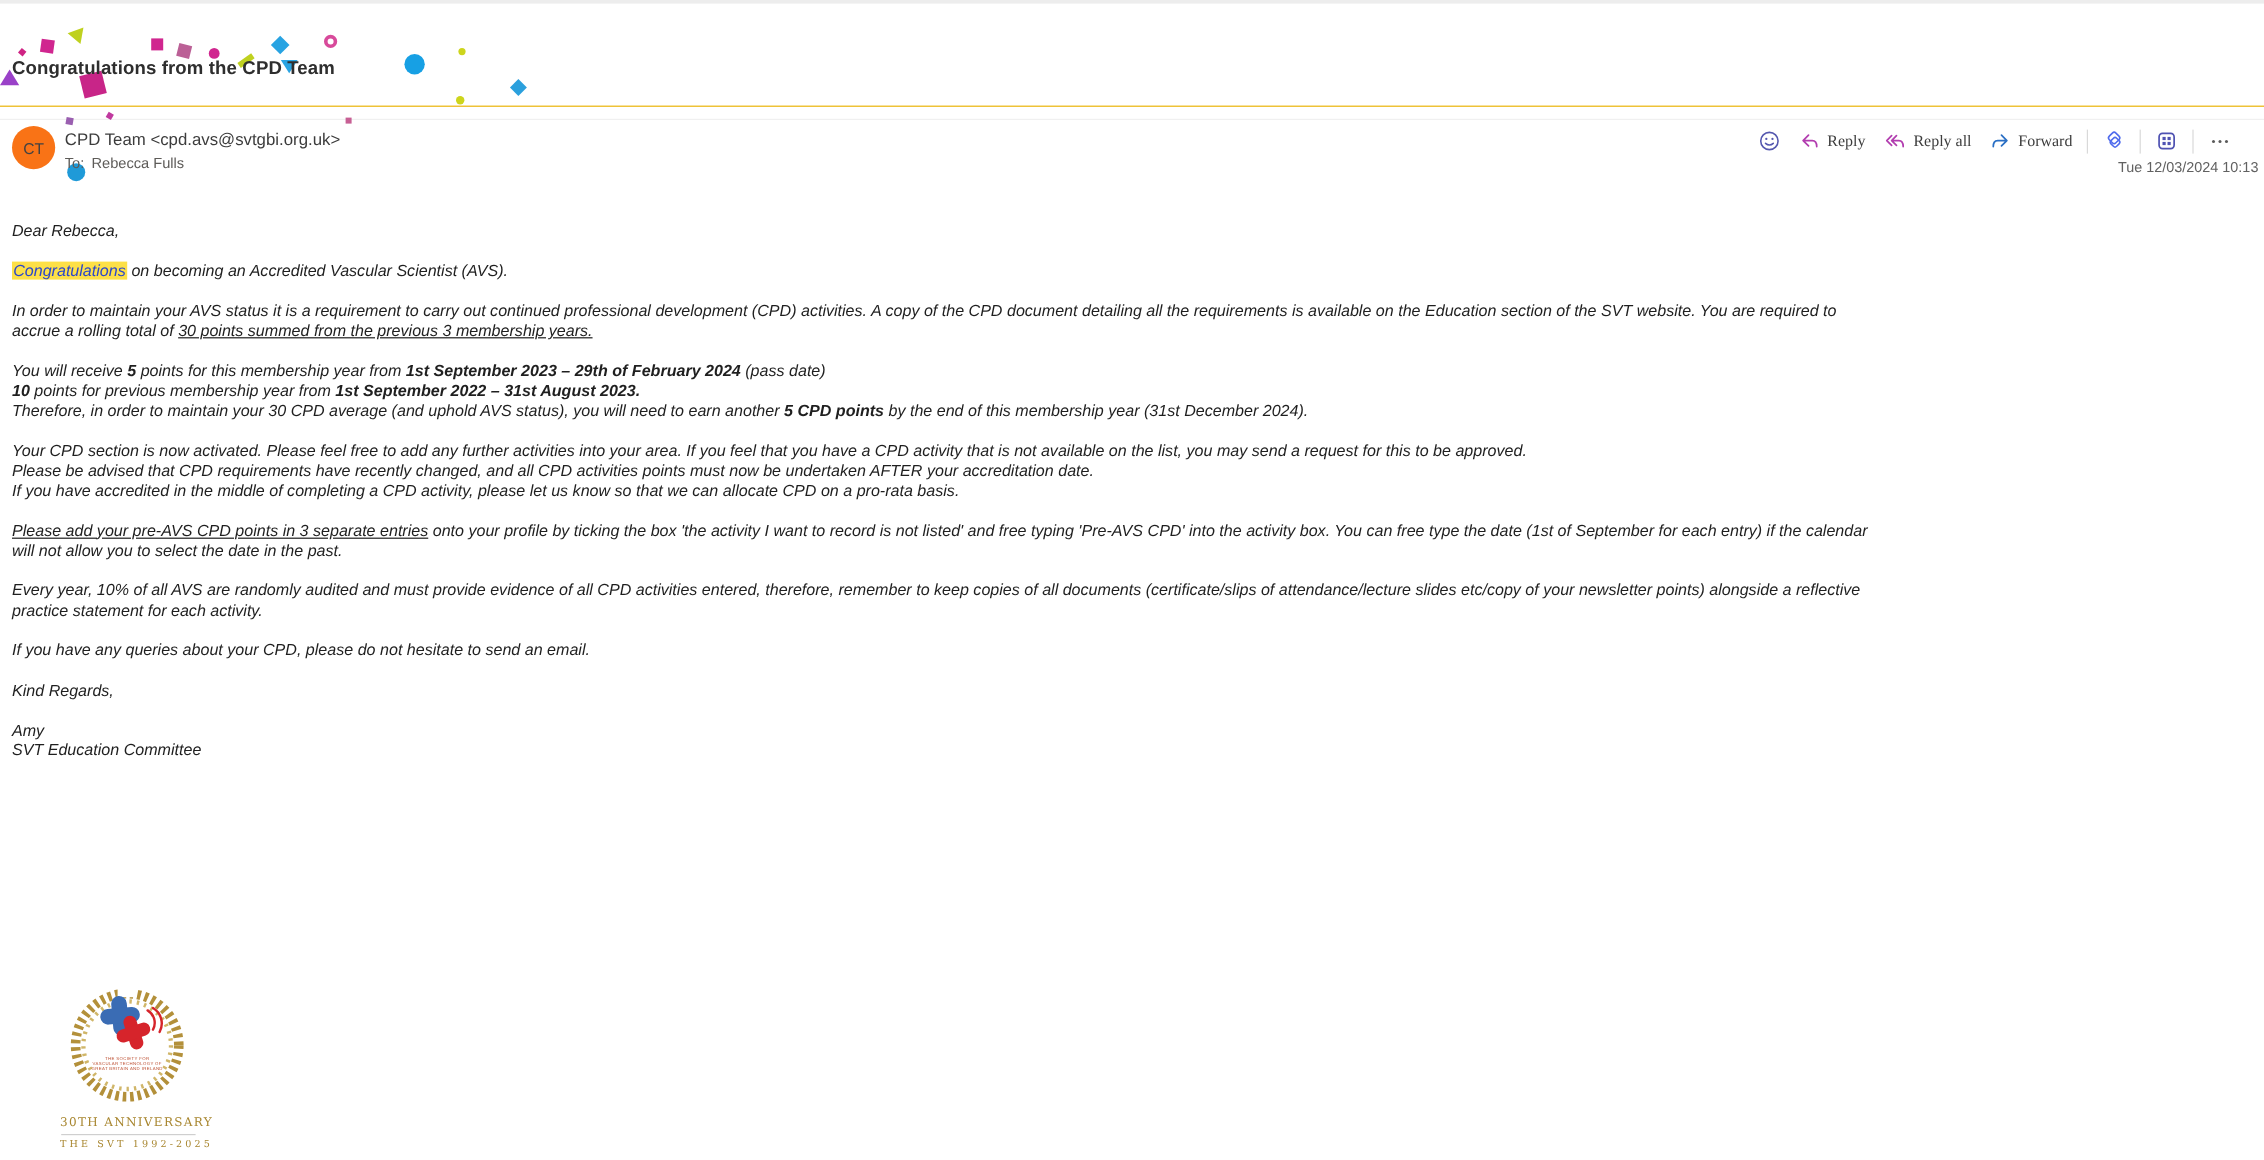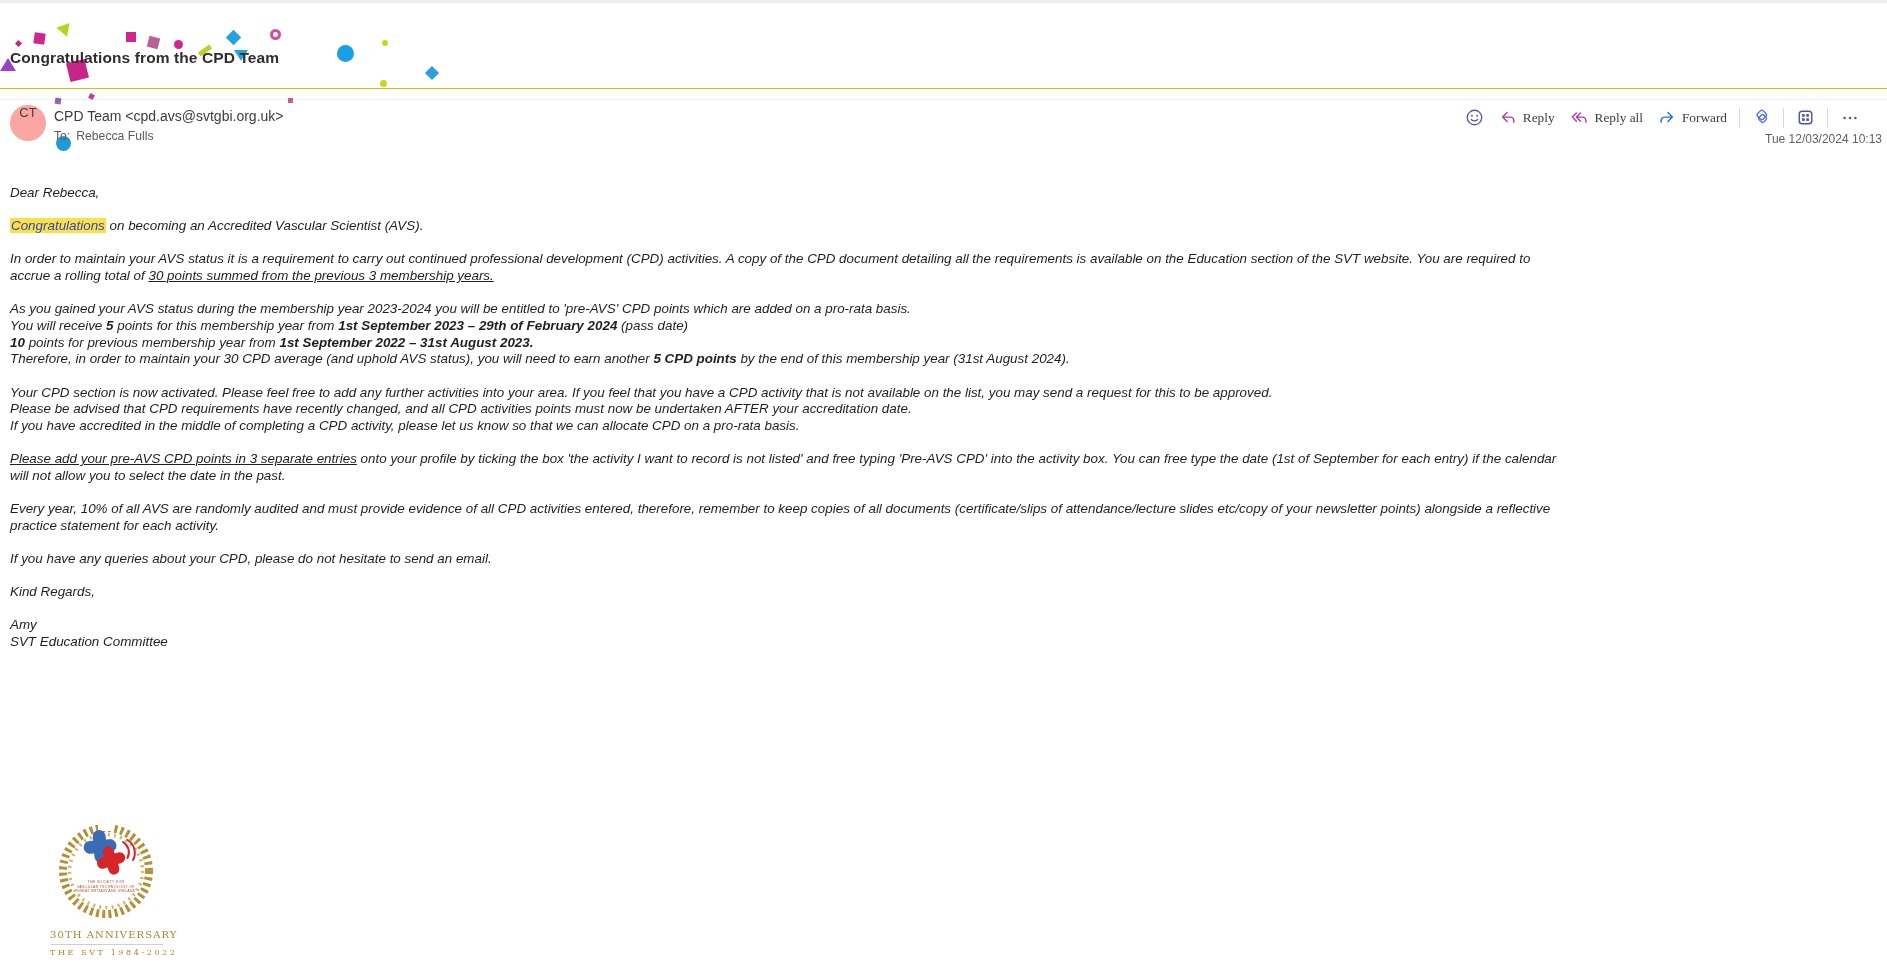--- a/index.html
+++ b/index.html
@@ -11,21 +11,21 @@
   .subject-row { position:relative; height:58px; border-bottom:1px solid #eab308;margin-top:28px; }
   .subject { position:absolute; left:10px; top:18px; font-size:15.5px; font-weight:600;
     color:#2e2e2e; letter-spacing:.1px; }
   .sub-gap { height:11px; border-bottom:1px solid #f0f0f0; }
 
   
   .confetti span { position:absolute; display:block; }
 
   .msg-header { position:relative; height:74px; }
   .avatar { position:absolute; left:10px; top:5px; width:36px; height:36px; border-radius:50%;
-    background:#fca5a5; display:flex; justify-content:center; border:none; cursor:pointer; }
+    background:#f97316; display:flex; align-items:center; justify-content:center; border:none; cursor:pointer; }
   .avatar span { font-size:13px; color:#424242; }
   .sender-line { position:absolute; left:54px; top:8px; font-size:14px; color:#3c3c3c; cursor:pointer; }
   .to-line { position:absolute; left:54px; top:29px; font-size:12.2px; color:#5d5b58; }
   .to-line .to-name { margin-left:6px; cursor:pointer; }
   .actions { position:absolute; right:24px; top:6px; display:flex; align-items:center; gap:9px; }
   .actions button { background:none; border:none; display:flex; align-items:center; gap:6px;
     font-family:Liberation Serif, serif; font-size:13.3px; color:#3d3d3d; cursor:pointer; padding:2px 3px; }
   .v-div { width:1px; height:20px; background:#d9d9d9; }
   .timestamp { position:absolute; right:5px; top:32px; font-size:12px; color:#616161; }
 
@@ -152,24 +152,23 @@
 
     <div class="para">
       <span class="hl">Congratulations</span><span> on becoming an Accredited Vascular Scientist (AVS).</span>
     </div>
 
     <div class="para">
       <span>In order to maintain your AVS status it is a requirement to carry out continued professional development (CPD) activities. A copy of the CPD document detailing all the requirements is available on the Education section of the SVT website. You are required to accrue a rolling total of </span><span class="u">30 points summed from the previous 3 membership years.</span>
     </div>
 
     <div class="para">
-      <div>As you gained your AVS status during the membership year 2023-2024 you will be entitled to 'pre-AVS' CPD points which are added on a pro-rata basis.</div>
       <div><span>You will receive </span><span class="b">5</span><span> points for this membership year from </span><span class="b">1st September 2023 – 29th of February 2024</span><span> (pass date)</span></div>
       <div><span class="b">10</span><span> points for previous membership year from </span><span class="b">1st September 2022 – 31st August 2023.</span></div>
-      <div><span>Therefore, in order to maintain your 30 CPD average (and uphold AVS status), you will need to earn another </span><span class="b">5 CPD points</span><span> by the end of this membership year (31st August 2024).</span></div>
+      <div><span>Therefore, in order to maintain your 30 CPD average (and uphold AVS status), you will need to earn another </span><span class="b">5 CPD points</span><span> by the end of this membership year (31st December 2024).</span></div>
     </div>
 
     <div class="para">
       <div>Your CPD section is now activated. Please feel free to add any further activities into your area. If you feel that you have a CPD activity that is not available on the list, you may send a request for this to be approved.</div>
       <div>Please be advised that CPD requirements have recently changed, and all CPD activities points must now be undertaken AFTER your accreditation date.</div>
       <div>If you have accredited in the middle of completing a CPD activity, please let us know so that we can allocate CPD on a pro-rata basis.</div>
     </div>
 
     <div class="para">
       <span class="u">Please add your pre-AVS CPD points in 3 separate entries</span><span> onto your profile by ticking the box 'the activity I want to record is not listed' and free typing 'Pre-AVS CPD' into the activity box. You can free type the date (1st of September for each entry) if the calendar will not allow you to select the date in the past.</span>
@@ -201,16 +200,16 @@
         <rect x="46.5" y="42" width="29" height="11" rx="5.5" fill="#d6242b"></rect>
       </g>
       <path d="M73 29 a12 12 0 0 1 4.5 16" fill="none" stroke="#d6242b" stroke-width="2" stroke-linecap="round"></path>
       <path d="M77.5 27 a15 15 0 0 1 5.5 20" fill="none" stroke="#d6242b" stroke-width="2" stroke-linecap="round"></path>
       <text class="logo-tiny" x="56" y="70" text-anchor="middle">THE SOCIETY FOR</text>
       <text class="logo-tiny" x="56" y="74.5" text-anchor="middle">VASCULAR TECHNOLOGY OF</text>
       <text class="logo-tiny" x="56" y="79" text-anchor="middle">GREAT BRITAIN AND IRELAND</text>
     </svg>
     <div class="logo-ann">30TH ANNIVERSARY</div>
     <div class="logo-rule"></div>
-    <div class="logo-years">THE SVT 1984-2022</div>
+    <div class="logo-years">THE SVT 1992-2025</div>
   </div>
 
 </div>
 
 </body></html>

